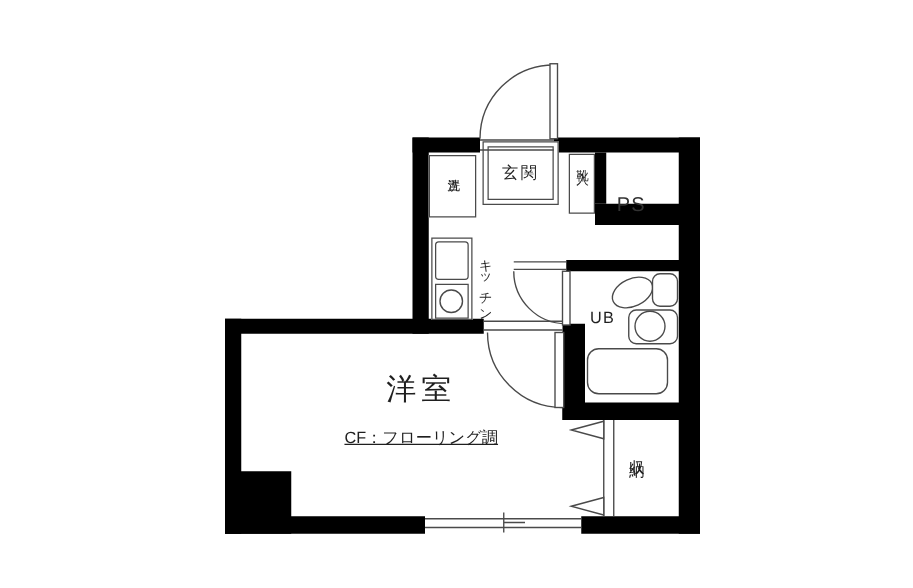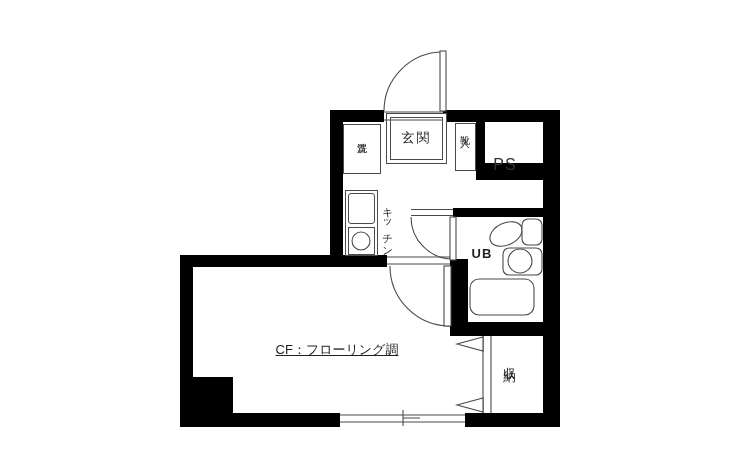--- a/index.html
+++ b/index.html
@@ -78,20 +78,21 @@
   <div class="lbl h" style="left:386px;top:131px;width:61px;font-size:13px;letter-spacing:2px;">玄関</div>
 
   <div class="lbl v" style="left:356px;top:135px;font-size:10px;">洗置</div>
 
   <div class="lbl v" style="left:459px;top:127px;font-size:10px;letter-spacing:3px;">靴入</div>
 
   <div class="lbl h" style="left:485px;top:136px;width:40px;font-size:16px;letter-spacing:1px;color:#333;margin-top:20px;">PS</div>
 
   <div class="lbl v" style="left:382px;top:200px;font-size:10.5px;letter-spacing:1px;">キッチン</div>
 
-  <div class="lbl h" style="left:466px;top:247px;width:32px;font-size:13px;letter-spacing:1px;font-weight:bold;">UB</div>
+  <div class="lbl h" style="left:466px;top:247px;width:32px;font-size:13px;letter-spacing:1px;">UB</div>
 
   <div class="lbl v" style="left:502px;top:357px;font-size:12.5px;letter-spacing:3px;">収納</div>
 
+  <div class="lbl h" style="left:237px;top:298px;width:200px;font-size:24px;letter-spacing:4px;">洋室</div>
 
 
   <div class="lbl h" style="left:237px;top:343px;width:200px;font-size:13px;text-decoration:underline;">CF：フローリング調</div>
 </div>
 
 </body></html>

